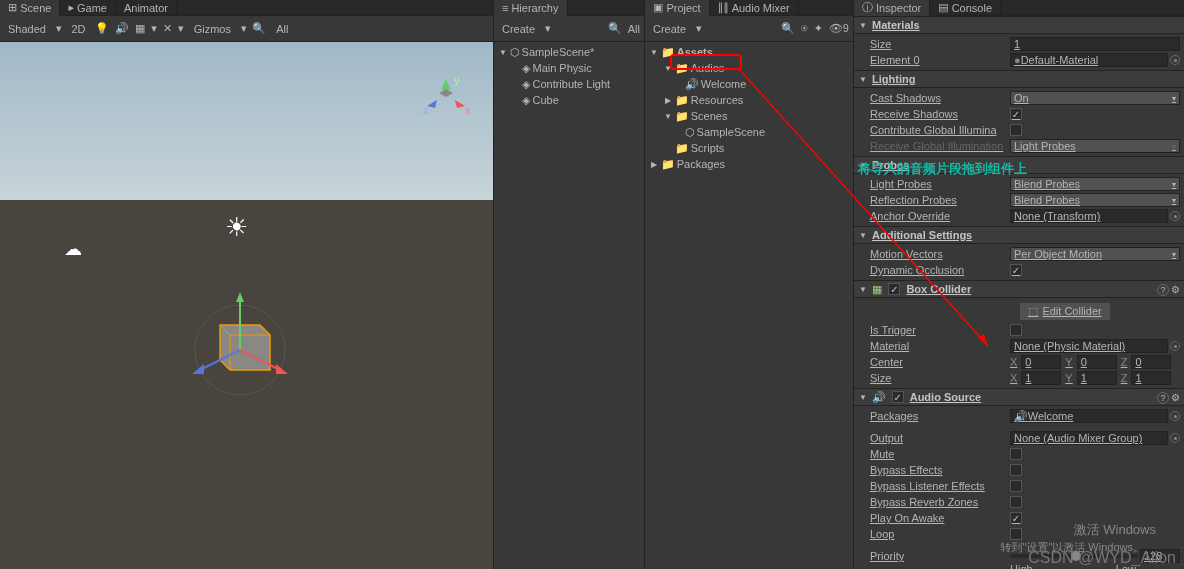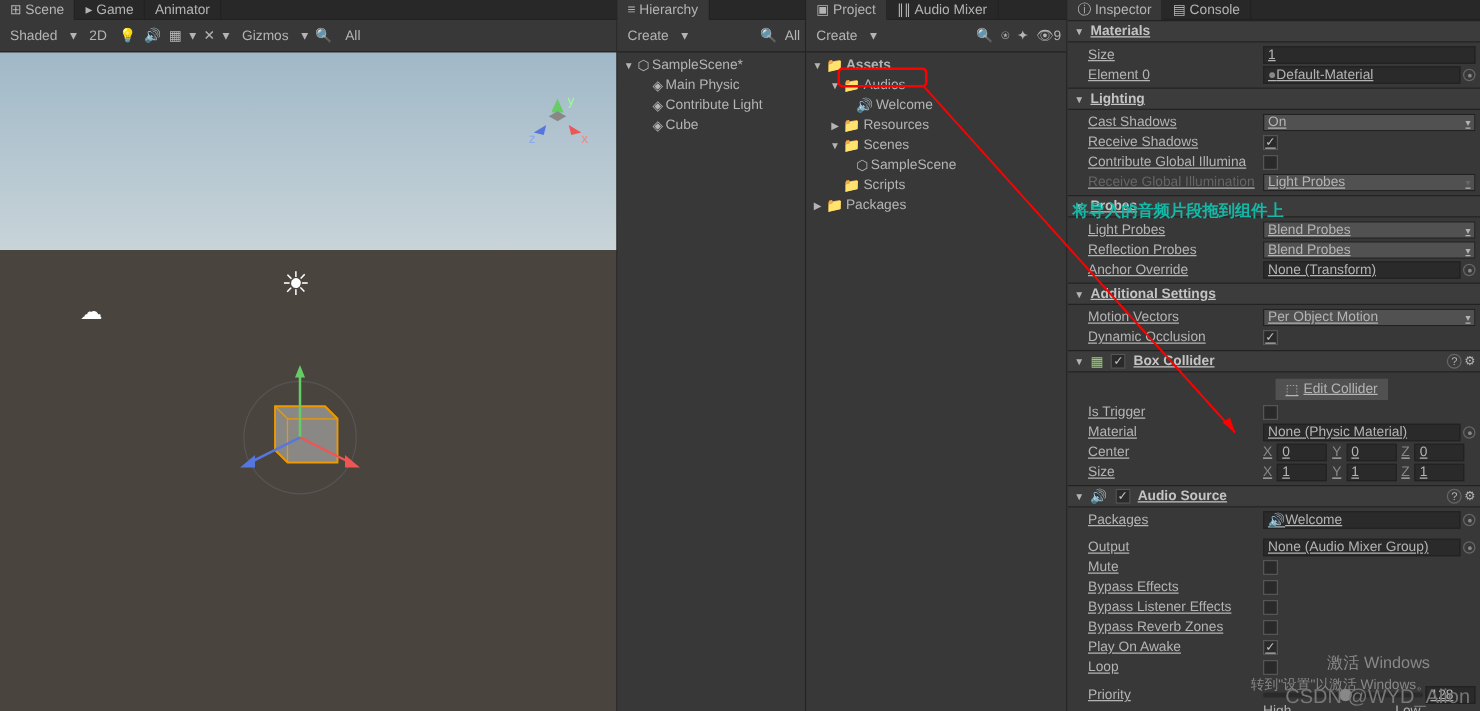--- a/index.html
+++ b/index.html
@@ -45,21 +45,21 @@
 
 .gizmo-axes { position: absolute; top: 34px; right: 22px; width: 50px; height: 42px; }
 .sun-icon { position: absolute; top: 170px; left: 225px; font-size: 26px; color: #fff; }
 .cloud-icon { position: absolute; top: 196px; left: 64px; font-size: 18px; color: #fff; }
 .cube-gizmo { position: absolute; top: 238px; left: 180px; width: 120px; height: 120px; }
 
 .highlight-box { position: absolute; border: 2px solid red; border-radius: 4px; pointer-events: none; }
 .arrow-line { position: absolute; pointer-events: none; }
 .annotation { position: absolute; color: #14b8a6; font-size: 13px; font-weight: bold; pointer-events: none; }
 
-.watermark { position: absolute; right: 40px; bottom: 30px; color: #888; font-size: 13px; }
+.watermark { position: absolute; right: 28px; bottom: 30px; color: #888; font-size: 13px; }
 .watermark2 { position: absolute; right: 40px; bottom: 14px; color: #888; font-size: 11px; }
 .watermark3 { position: absolute; right: 8px; bottom: 2px; color: #777; font-size: 16px; }
 
 .vec3 { display: flex; gap: 4px; align-items: center; flex: 1; }
 .vec3 span.lbl { color: #888; }
 .header-icons { display: flex; gap: 2px; margin-left: auto; }
 .gear-icon::before { content: "⚙"; font-size: 10px; }
 .help-icon::before { content: "?"; font-size: 9px; border: 1px solid #666; border-radius: 50%; width: 10px; height: 10px; display: inline-flex; align-items: center; justify-content: center; }
 .disabled { color: #666; }
 

